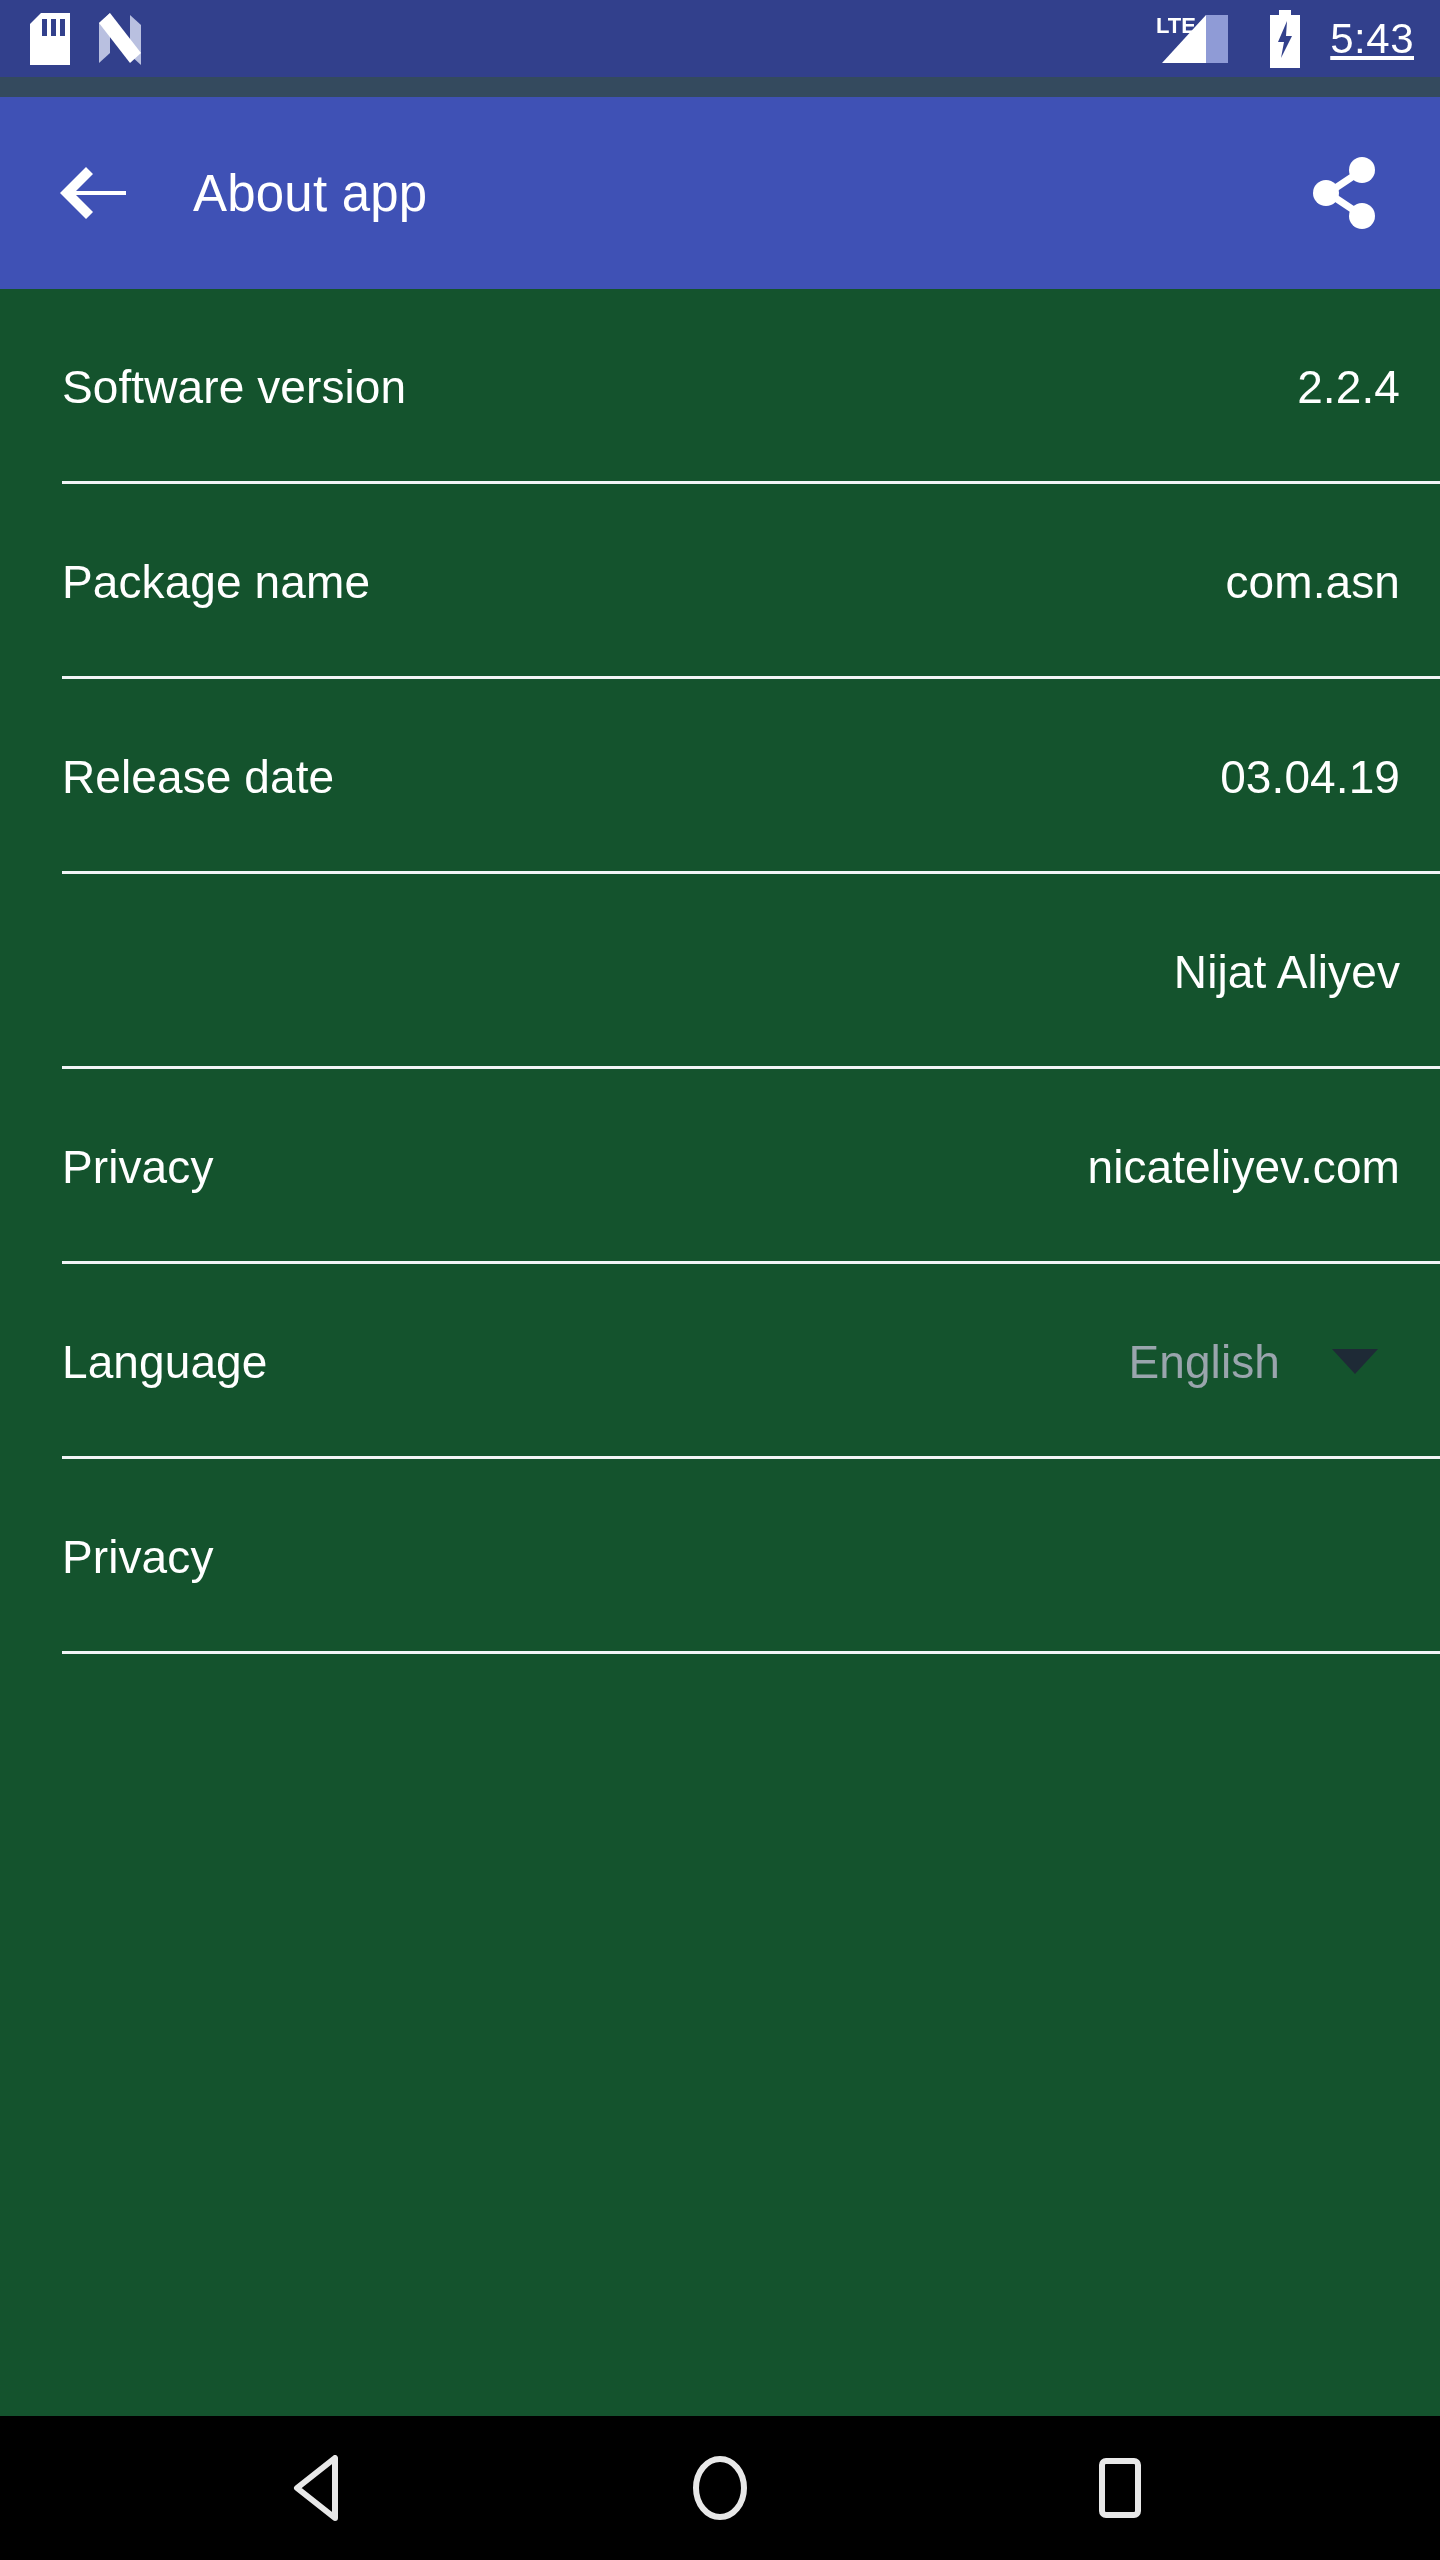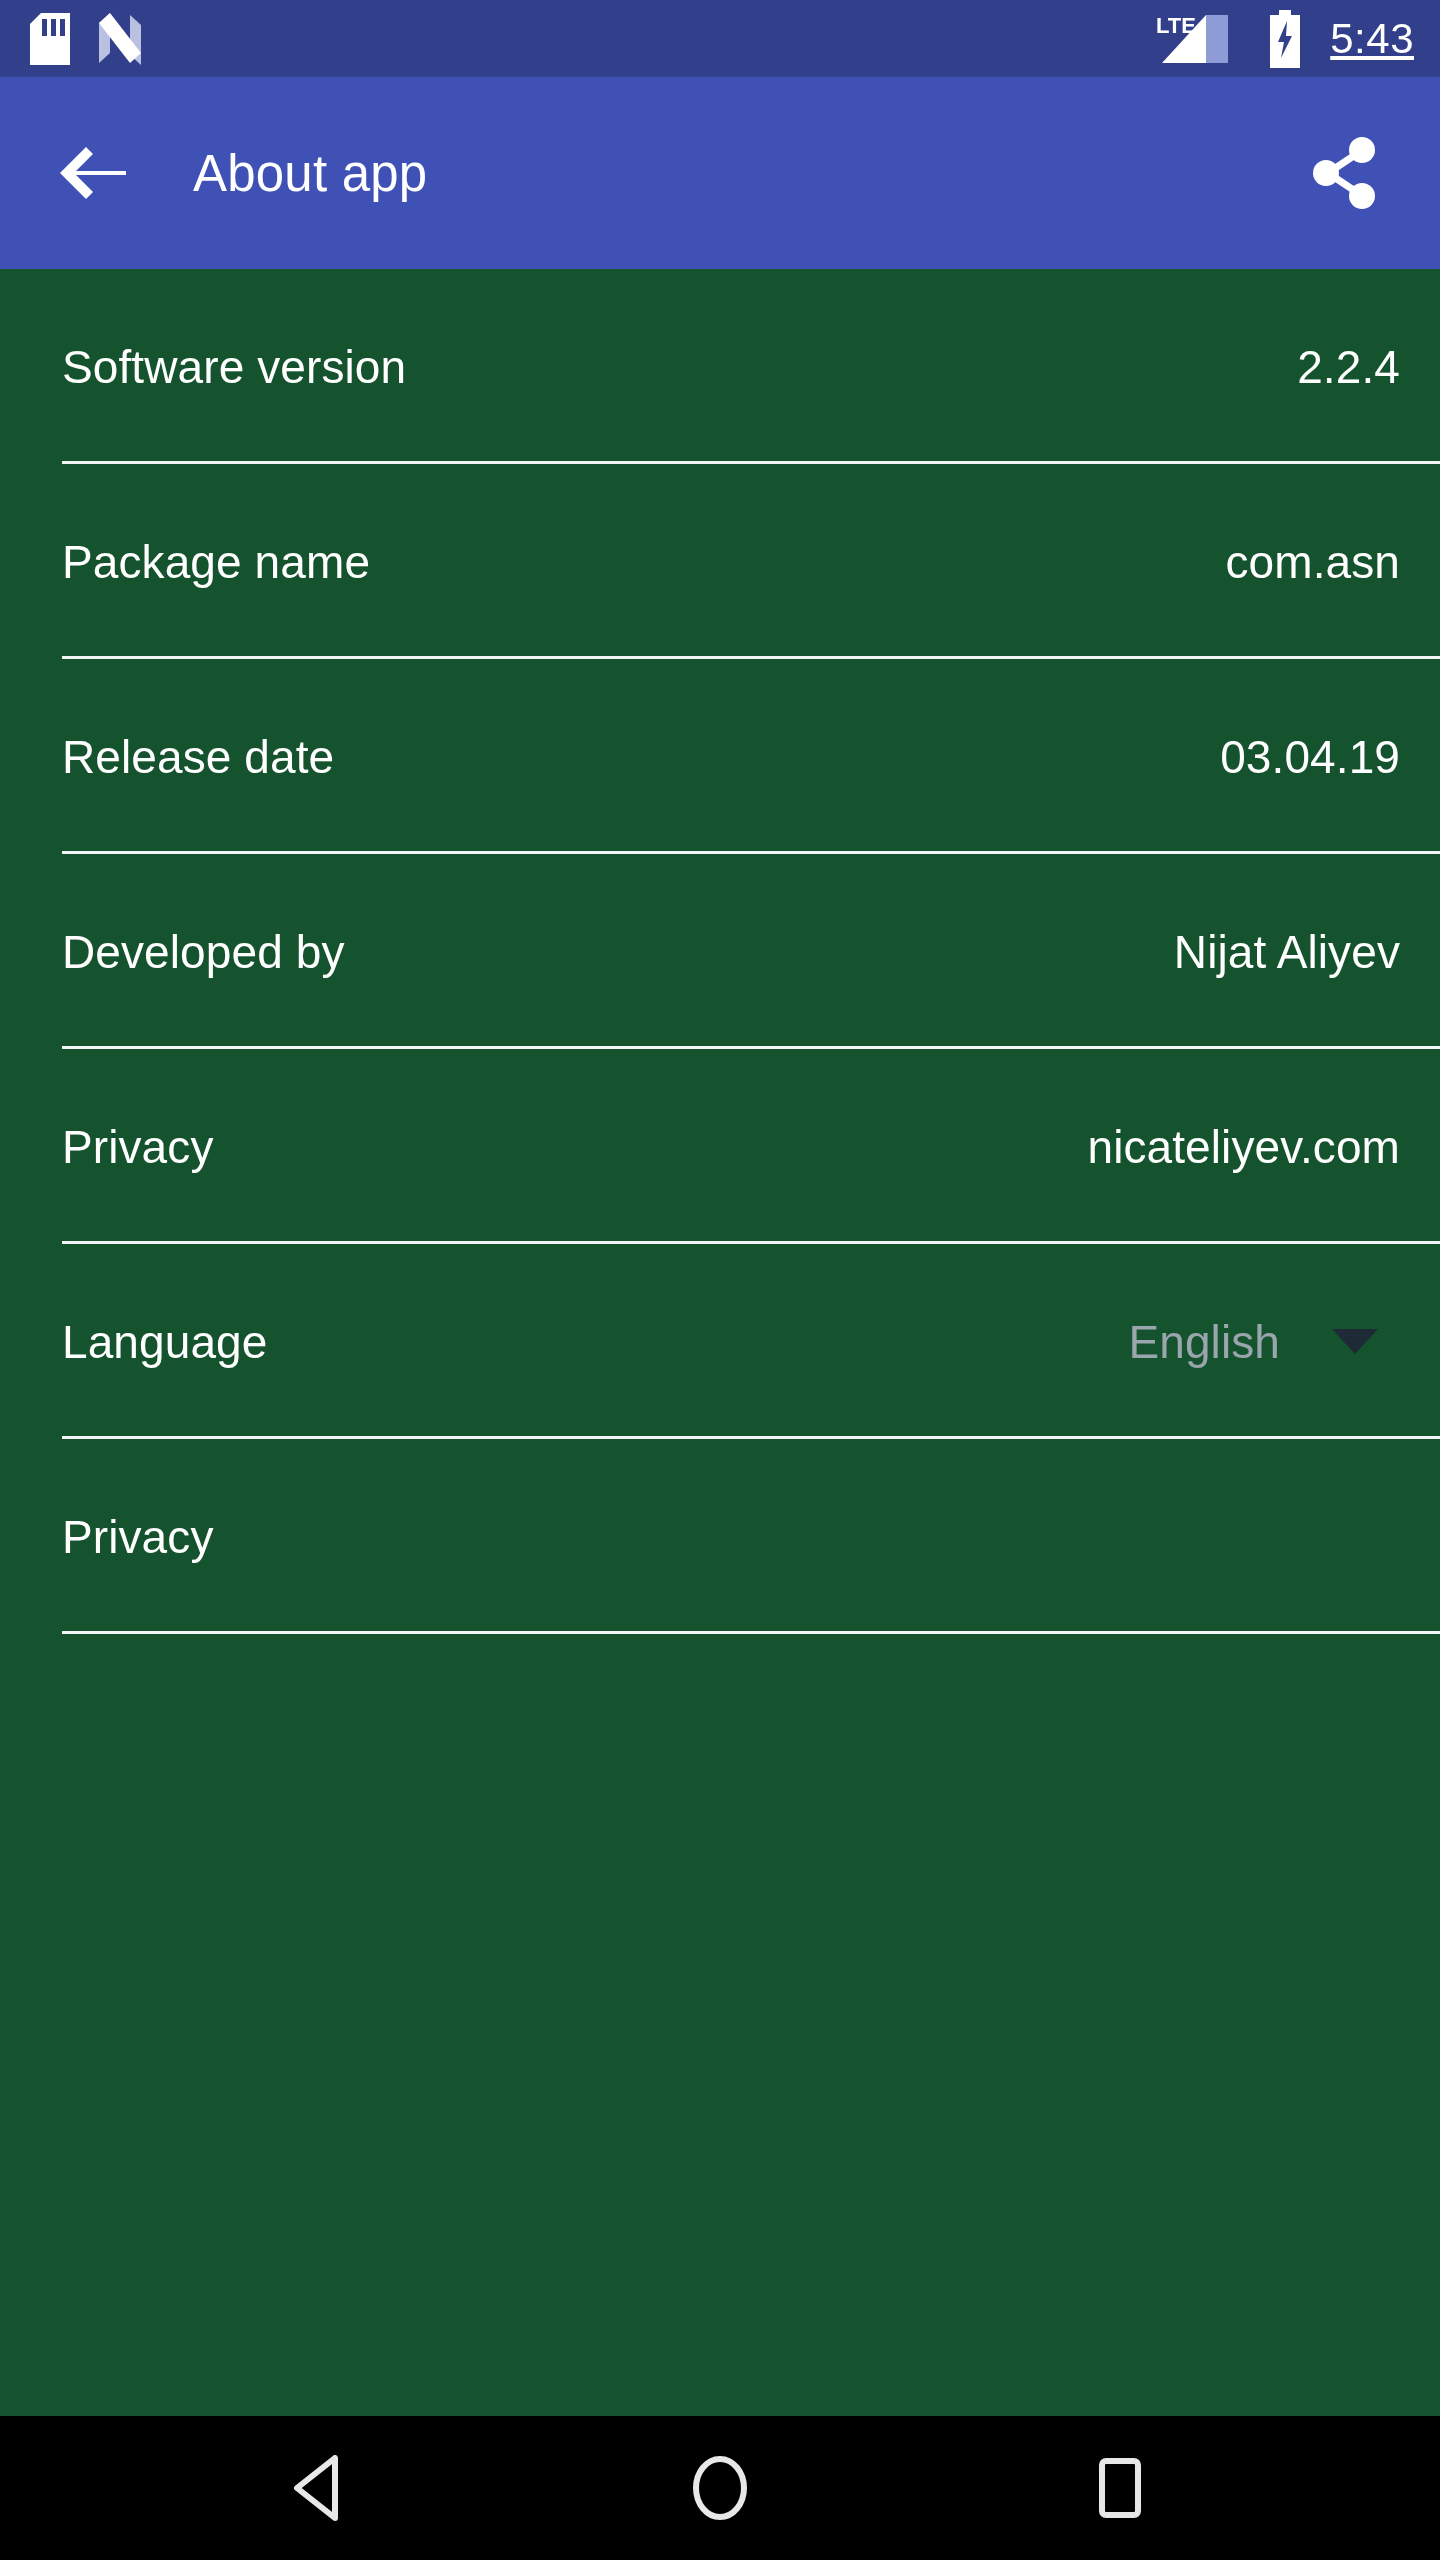--- a/index.html
+++ b/index.html
@@ -55,20 +55,21 @@
 
   
   .app-bar {
     height: 192px;
     flex: 0 0 192px;
     background: #3f51b5;
     display: flex;
     align-items: center;
     padding: 0 48px 0 45px;
     position: relative;
+    margin-top: 20px;
   }
   .appbar-btn {
     width: 96px;
     height: 96px;
     display: flex;
     align-items: center;
     justify-content: center;
     flex: 0 0 auto;
     cursor: pointer;
   }
@@ -231,21 +232,20 @@
       <span class="row-label">Package name</span>
       <span class="row-value">com.asn</span>
     </div>
 
     <div class="row">
       <span class="row-label">Release date</span>
       <span class="row-value">03.04.19</span>
     </div>
 
     <div class="row">
-      <span class="row-label">Developed by</span>
       <span class="row-value">Nijat Aliyev</span>
     </div>
 
     <div class="row">
       <span class="row-label">Privacy</span>
       <span class="row-value">nicateliyev.com</span>
     </div>
 
     <div class="row">
       <span class="row-label">Language</span>

